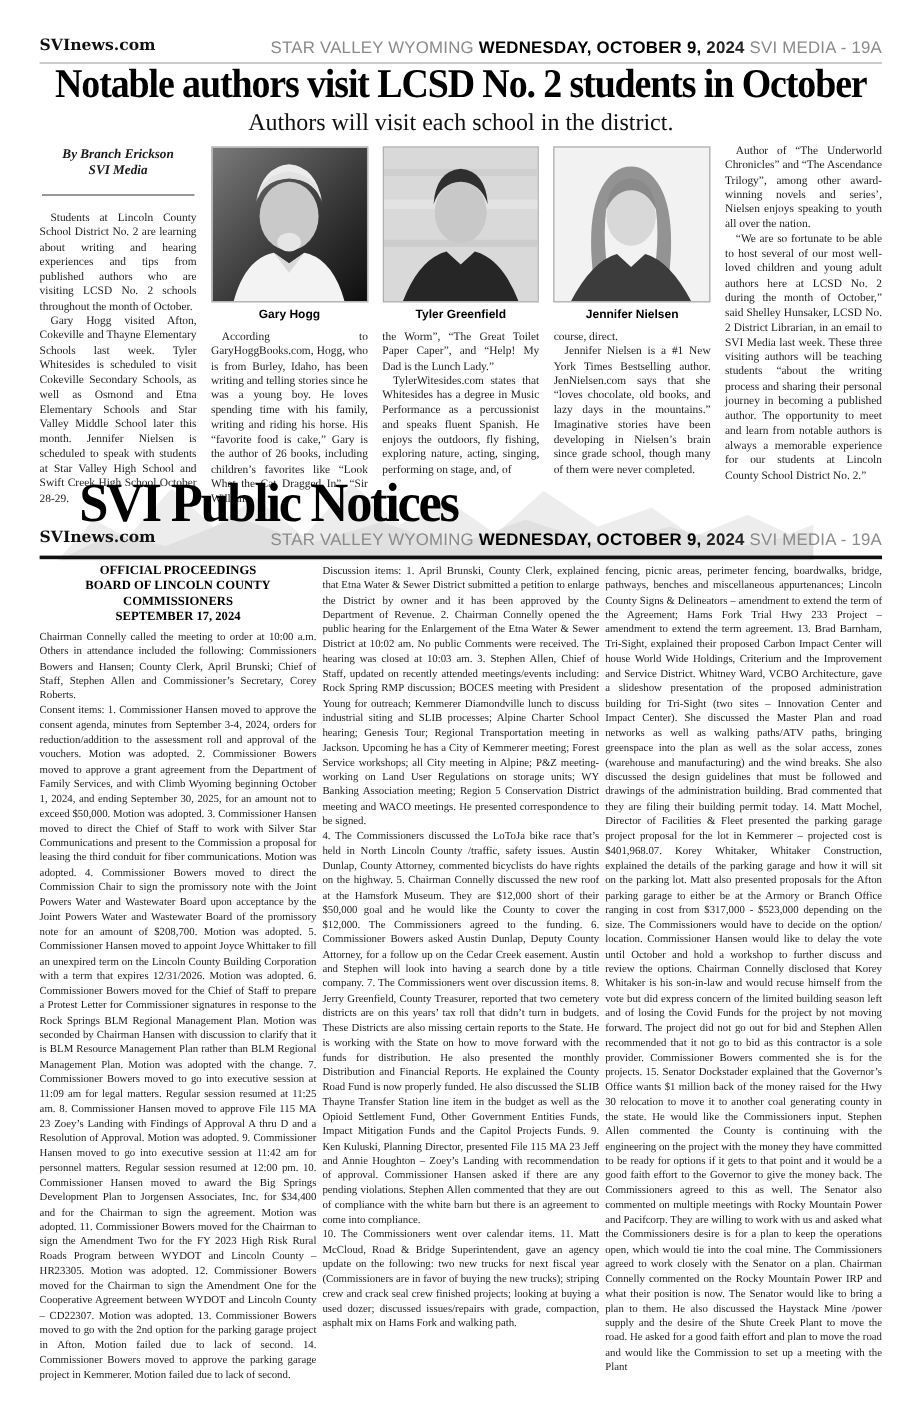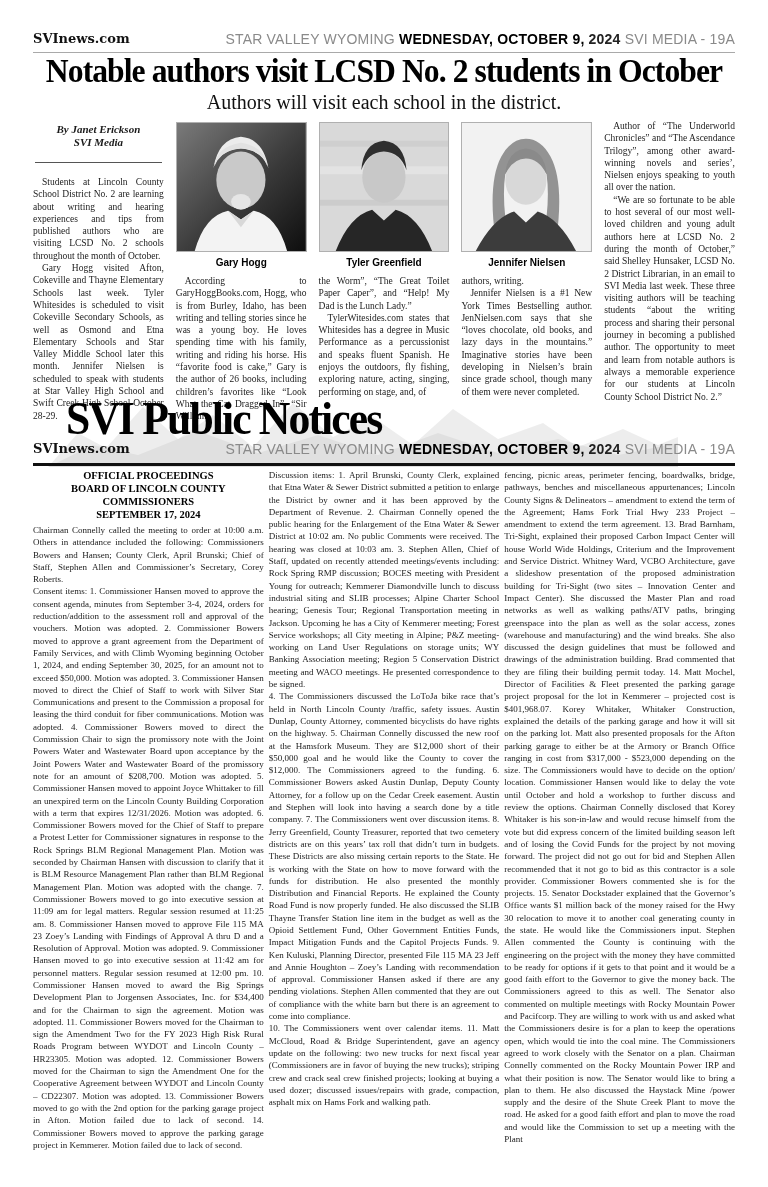--- a/index.html
+++ b/index.html
@@ -63,21 +63,21 @@
     </span>
   </div>
 
   <h1 class="headline">Notable authors visit LCSD No. 2 students in October</h1>
   <h2 class="subhead">Authors will visit each school in the district.</h2>
 
   <div class="article-cols">
 
     <div class="acol">
       <div class="byline">
-        <div>By Janet Erickson</div>
+        <div>By Branch Erickson</div>
         <div>SVI Media</div>
       </div>
       <hr class="byline-rule">
       <p class="body indent">Students at Lincoln County School District No. 2 are learning about writing and hearing experiences and tips from published authors who are visiting LCSD No. 2 schools throughout the month of October.</p>
       <p class="body indent">Gary Hogg visited Afton, Cokeville and Thayne Elementary Schools last week. Tyler Whitesides is scheduled to visit Cokeville Secondary Schools, as well as Osmond and Etna Elementary Schools and Star Valley Middle School later this month. Jennifer Nielsen is scheduled to speak with students at Star Valley High School and Swift Creek High School October 28-29.</p>
     </div>
 
     <div class="acol">
       <figure class="photo">
         <svg viewBox="0 0 131 130" preserveAspectRatio="none">
@@ -122,21 +122,21 @@
       <figure class="photo">
         <svg viewBox="0 0 131 130" preserveAspectRatio="none">
           <rect width="131" height="130" fill="#f2f2f2"></rect>
           <path d="M34,118 Q26,60 40,34 Q50,16 65,16 Q80,16 90,34 Q104,60 96,118 L82,122 Q90,80 86,52 Q78,38 65,38 Q52,38 44,52 Q40,80 48,122 Z" fill="#939393"></path>
           <ellipse cx="65" cy="58" rx="21" ry="25" fill="#d8d8d8"></ellipse>
           <path d="M44,52 Q46,28 65,26 Q84,28 86,52 Q78,36 65,36 Q52,36 44,52 Z" fill="#8a8a8a"></path>
           <path d="M14,130 Q32,96 53,90 L65,101 L77,90 Q98,96 116,130 Z" fill="#3c3c3c"></path>
         </svg>
       </figure>
       <figcaption class="caption">Jennifer Nielsen</figcaption>
-      <p class="body">authors, writing.</p>
+      <p class="body">course, direct.</p>
       <p class="body indent">Jennifer Nielsen is a #1 New York Times Bestselling author. JenNielsen.com says that she “loves chocolate, old books, and lazy days in the mountains.” Imaginative stories have been developing in Nielsen’s brain since grade school, though many of them were never completed.</p>
     </div>
 
     <div class="acol">
       <p class="body indent">Author of “The Underworld Chronicles” and “The Ascendance Trilogy”, among other award-winning novels and series’, Nielsen enjoys speaking to youth all over the nation.</p>
       <p class="body indent">“We are so fortunate to be able to host several of our most well-loved children and young adult authors here at LCSD No. 2 during the month of October,” said Shelley Hunsaker, LCSD No. 2 District Librarian, in an email to SVI Media last week. These three visiting authors will be teaching students “about the writing process and sharing their personal journey in becoming a published author. The opportunity to meet and learn from notable authors is always a memorable experience for our students at Lincoln County School District No. 2.”</p>
     </div>
   </div>
 
   <div class="watermark">

